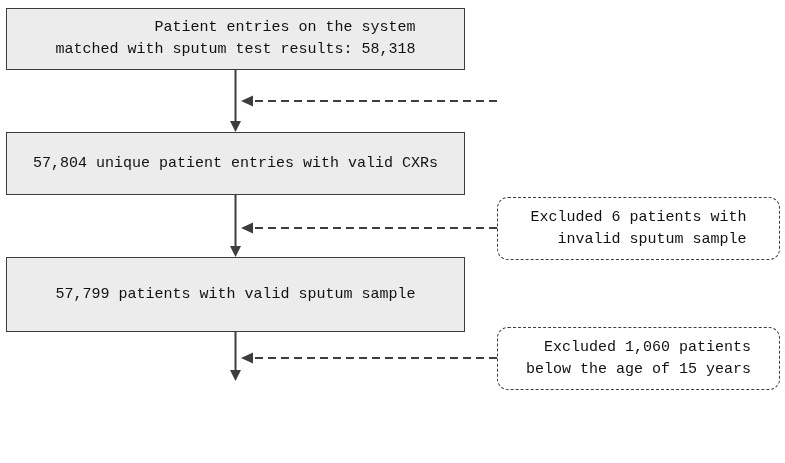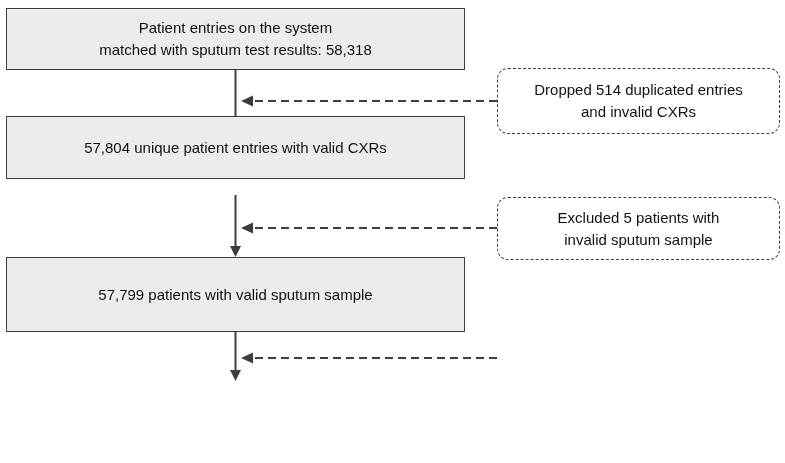--- a/index.html
+++ b/index.html
@@ -16,26 +16,27 @@
       height: 463px;
       background: #ffffff;
       overflow: hidden;
     }
     .box {
       position: absolute;
       box-sizing: border-box;
       display: flex;
       align-items: center;
       justify-content: center;
-      text-align: center;
+      text-align: right;
       font-size: 15px;
       line-height: 1.45;
       color: #111111;
       white-space: pre-line;
       padding: 4px 14px;
+      font-family: Liberation Mono, monospace;
     }
     .step {
       left: 6px;
       width: 459px;
       background: #ececec;
       border: 1.6px solid #3d3d3d;
     }
     .note {
       left: 497px;
       width: 283px;
@@ -79,25 +80,25 @@
     </g>
     <g>
       <line x1="497" y1="358" x2="253" y2="358" stroke="#3d3d3d" stroke-width="1.8" stroke-dasharray="8 5"></line>
       <polygon points="241,358 253,352.5 253,363.5" fill="#3d3d3d"></polygon>
     </g>
   </svg>
 
   <div class="box step" style="top:8px; height:62px;">Patient entries on the system
 matched with sputum test results: 58,318</div>
 
-  <div class="box step" style="top:116px; height:63px;">57,804 unique patient entries with valid CXRs</div>
+  <div class="box step" style="top:132px; height:63px;">57,804 unique patient entries with valid CXRs</div>
 
   <div class="box step" style="top:257px; height:75px;">57,799 patients with valid sputum sample</div>
 
 
-  <div class="box note" style="top:68px; height:66px;">Dropped 514 duplicated entries
-and invalid CXRs</div>
 
-  <div class="box note" style="top:197px; height:63px;">Excluded 5 patients with
+  <div class="box note" style="top:197px; height:63px;">Excluded 6 patients with
 invalid sputum sample</div>
 
+  <div class="box note" style="top:327px; height:63px;">Excluded 1,060 patients
+below the age of 15 years</div>
 
 </div>
 
 </body></html>

